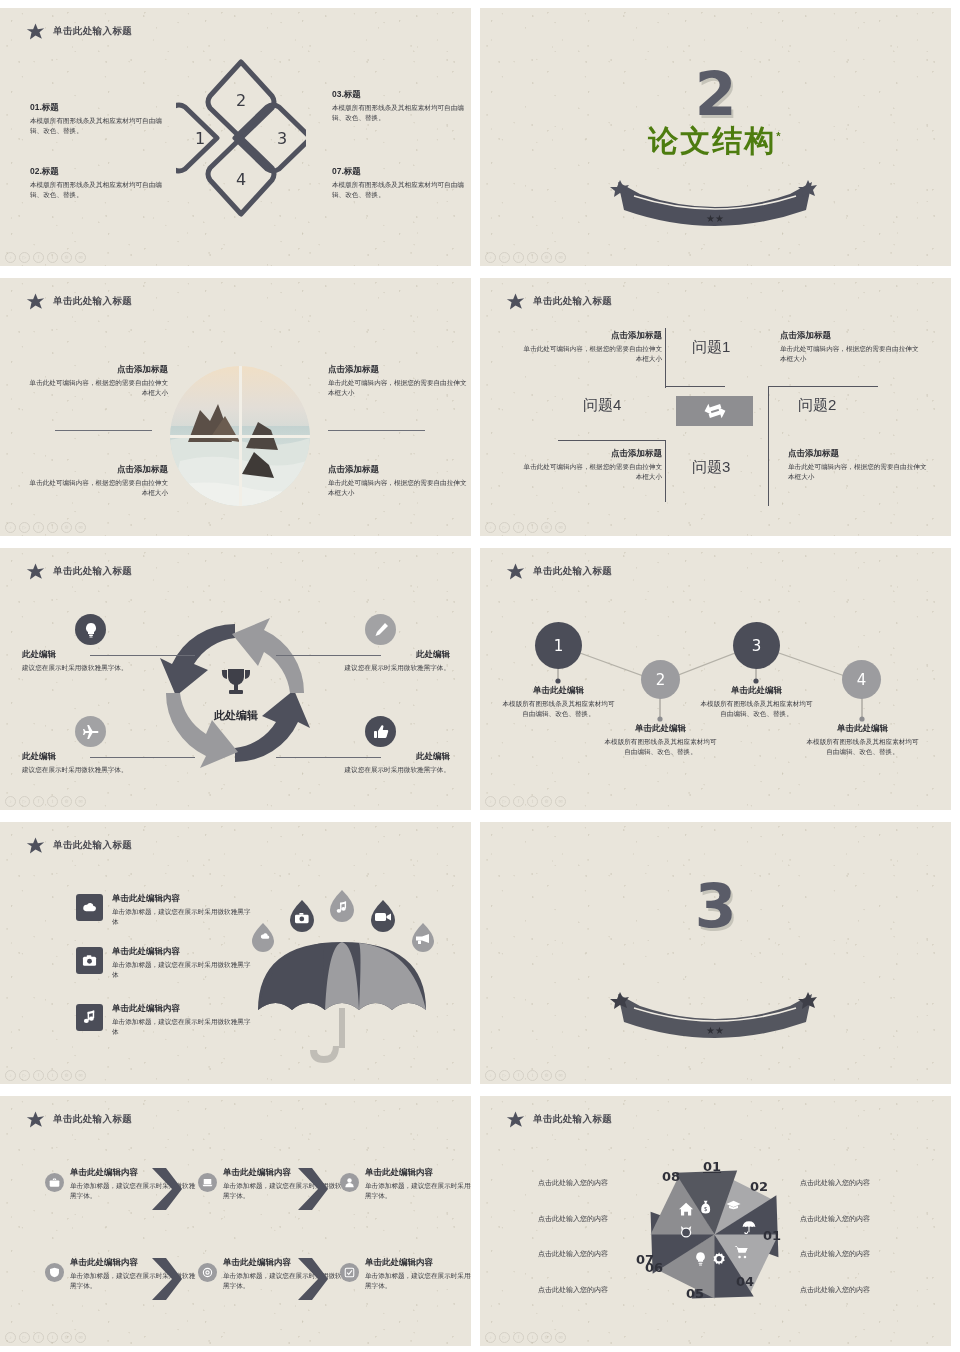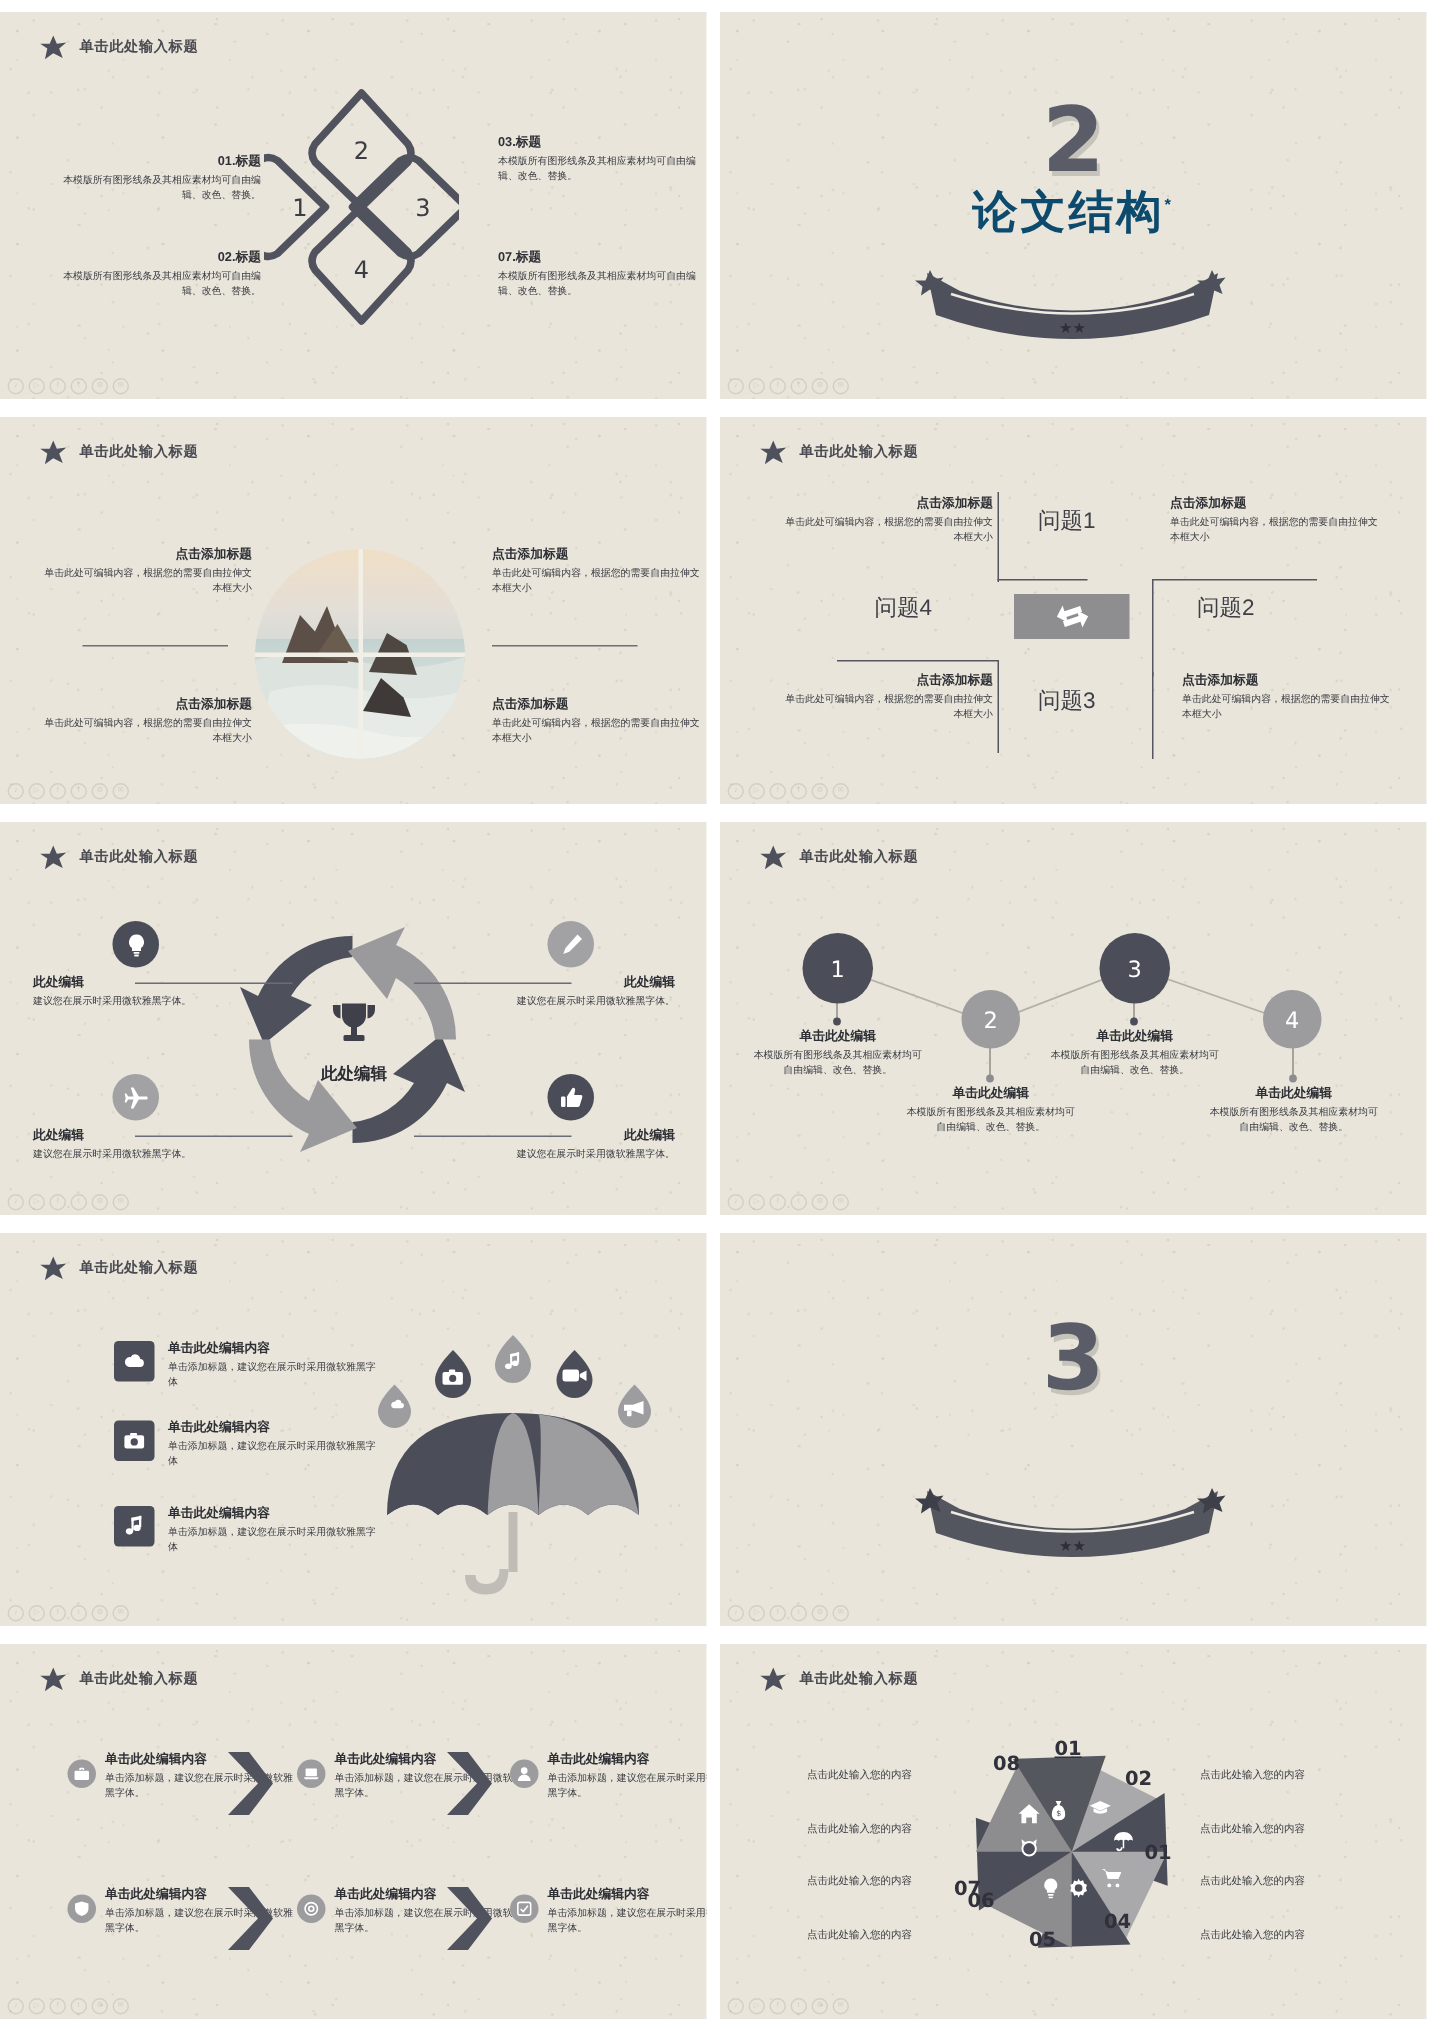--- a/index.html
+++ b/index.html
@@ -45,28 +45,28 @@
   .wm{position:absolute;left:5px;bottom:3px;display:flex;gap:3px;opacity:.22;}
   .wm span{width:9px;height:9px;border:1px solid #8a8478;border-radius:50%;display:block;
     font-size:5px;line-height:8px;text-align:center;color:#8a8478;}
 
   .dark{fill:#4e505c;}
 
   h4{margin:0;font-size:8.5px;font-weight:700;color:#2f3036;}
   p.body{margin:2px 0 0;font-size:6.6px;line-height:1.5;color:#3a3b41;}
 
   
-  .s1-left{position:absolute;left:42px;width:132px;text-align:right;}
+  .s1-left{position:absolute;left:30px;width:132px;text-align:left;}
   .s1-right{position:absolute;left:332px;width:132px;text-align:left;}
 
   
   .bignum{position:absolute;left:0;right:0;text-align:center;}
   .bignum .num{font-size:60px;font-weight:700;color:#5a5c68;line-height:.95;
     text-shadow:2px 3px 0 rgba(120,118,110,.30);font-family:"DejaVu Sans",sans-serif;}
-  .bignum .cn{font-size:30px;font-weight:700;color:#0c4a6e;letter-spacing:2px;margin-top:-2px;}
+  .bignum .cn{font-size:30px;font-weight:700;color:#4d7c0f;letter-spacing:2px;margin-top:-2px;}
   .bignum .cn sup{font-size:11px;vertical-align:super;}
 
   
   .photo{position:absolute;border-radius:50%;overflow:hidden;}
   .quad-line{position:absolute;background:#f2efe7;}
 
   .txt-l{position:absolute;text-align:right;width:140px;}
   .txt-r{position:absolute;text-align:left;width:140px;}
   .rule{position:absolute;height:1.3px;background:#6d6f78;}
 

